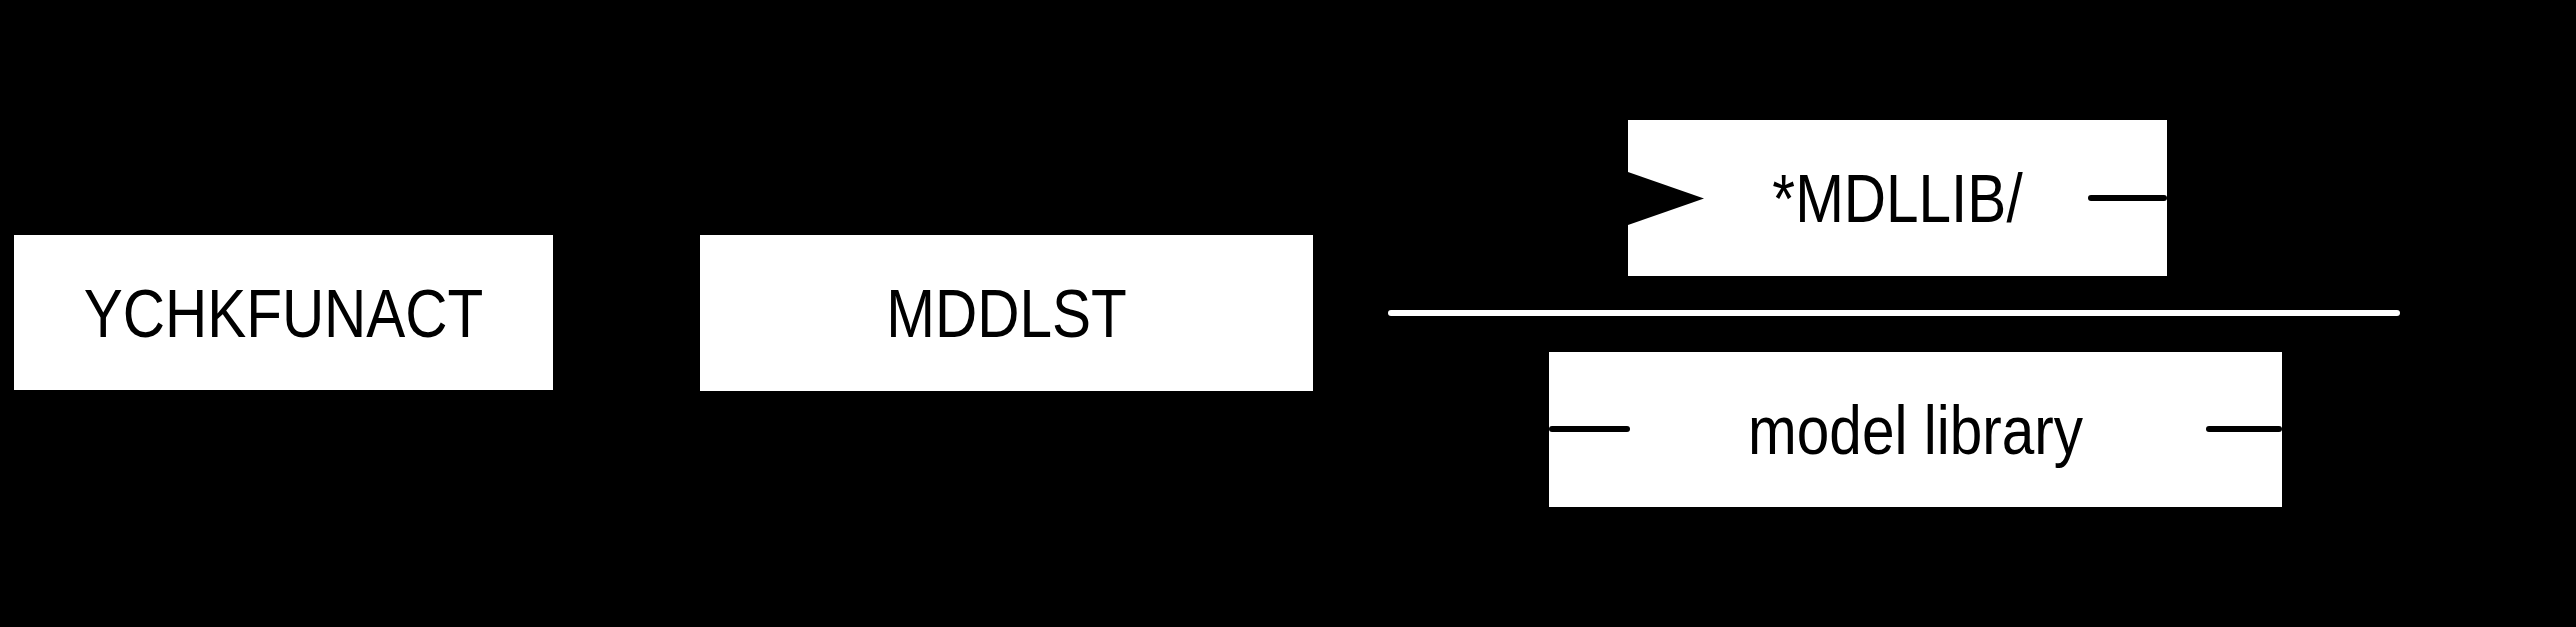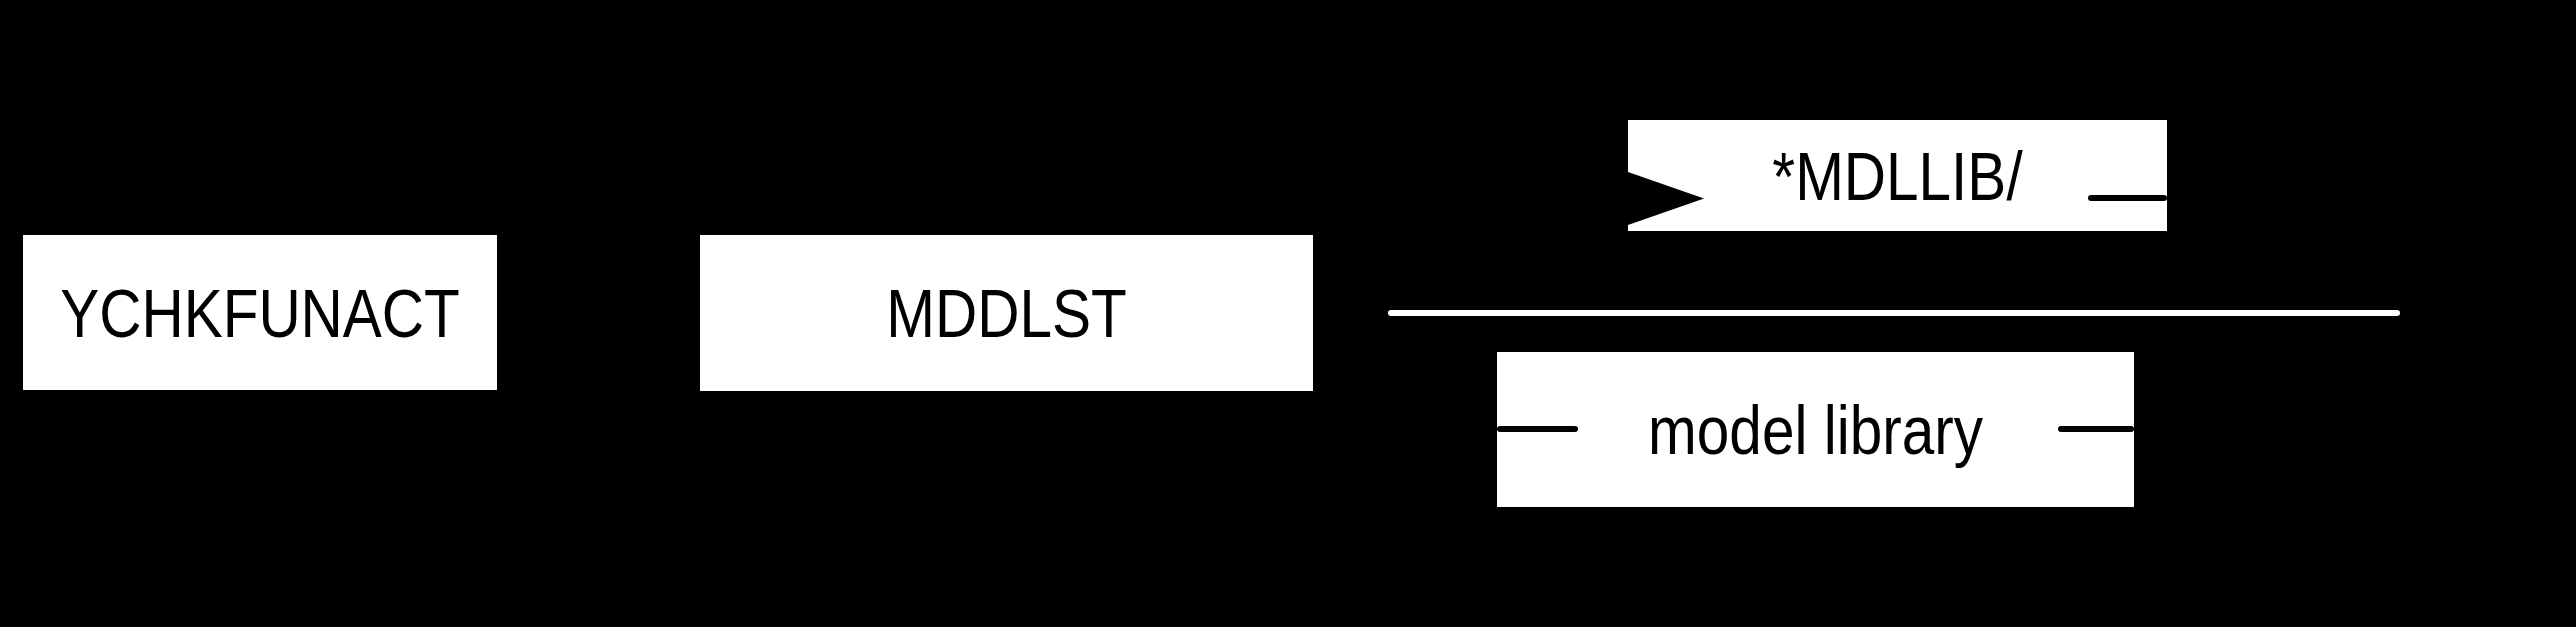--- a/index.html
+++ b/index.html
@@ -50,34 +50,34 @@
     clip-path: polygon(0 0, 100% 50%, 0 100%);
   }
 </style>
 </head>
 <body>
 
 <div id="canvas" style="--bg: #000000; --boxfill: #ffffff; --line: #ffffff; --txt: #000000;">
 
   <div class="hline" style="left:1388px; top:310px; width:1012px;"></div>
 
-  <div class="box" style="left:23px; top:235px; width:474px; height:155px;">
+  <div class="box" style="left:14px; top:235px; width:539px; height:155px;">
     <span class="label">YCHKFUNACT</span>
   </div>
 
   <div class="box" style="left:700px; top:235px; width:613px; height:156px;">
     <span class="label">MDDLST</span>
   </div>
 
-  <div class="box" style="left:1628px; top:120px; width:539px; height:111px;">
+  <div class="box" style="left:1628px; top:120px; width:539px; height:156px;">
     <div class="arrowhead" style="top:52px; width:76px; height:53px;"></div>
     <span class="label">*MDLLIB/</span>
     <div class="dash" style="right:0; top:75px; width:79px;"></div>
   </div>
 
-  <div class="box" style="left:1497px; top:352px; width:637px; height:155px;">
+  <div class="box" style="left:1549px; top:352px; width:733px; height:155px;">
     <div class="dash" style="left:0; top:74px; width:81px;"></div>
     <span class="label">model library</span>
     <div class="dash" style="right:0; top:74px; width:76px;"></div>
   </div>
 
 </div>
 
 
 </body></html>

